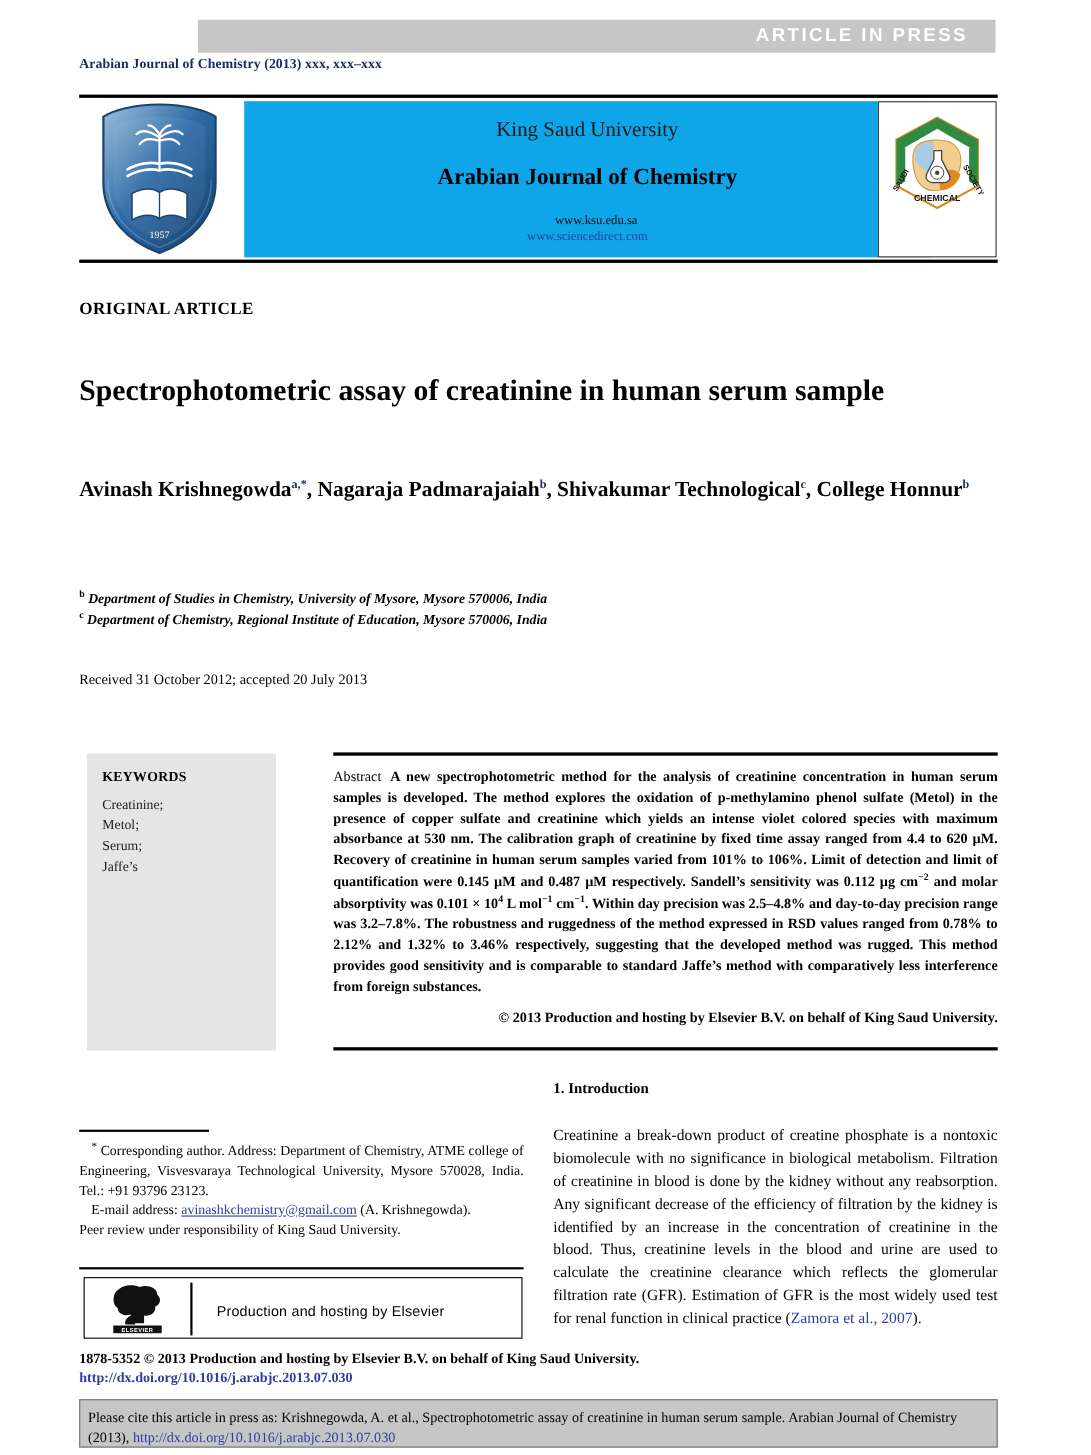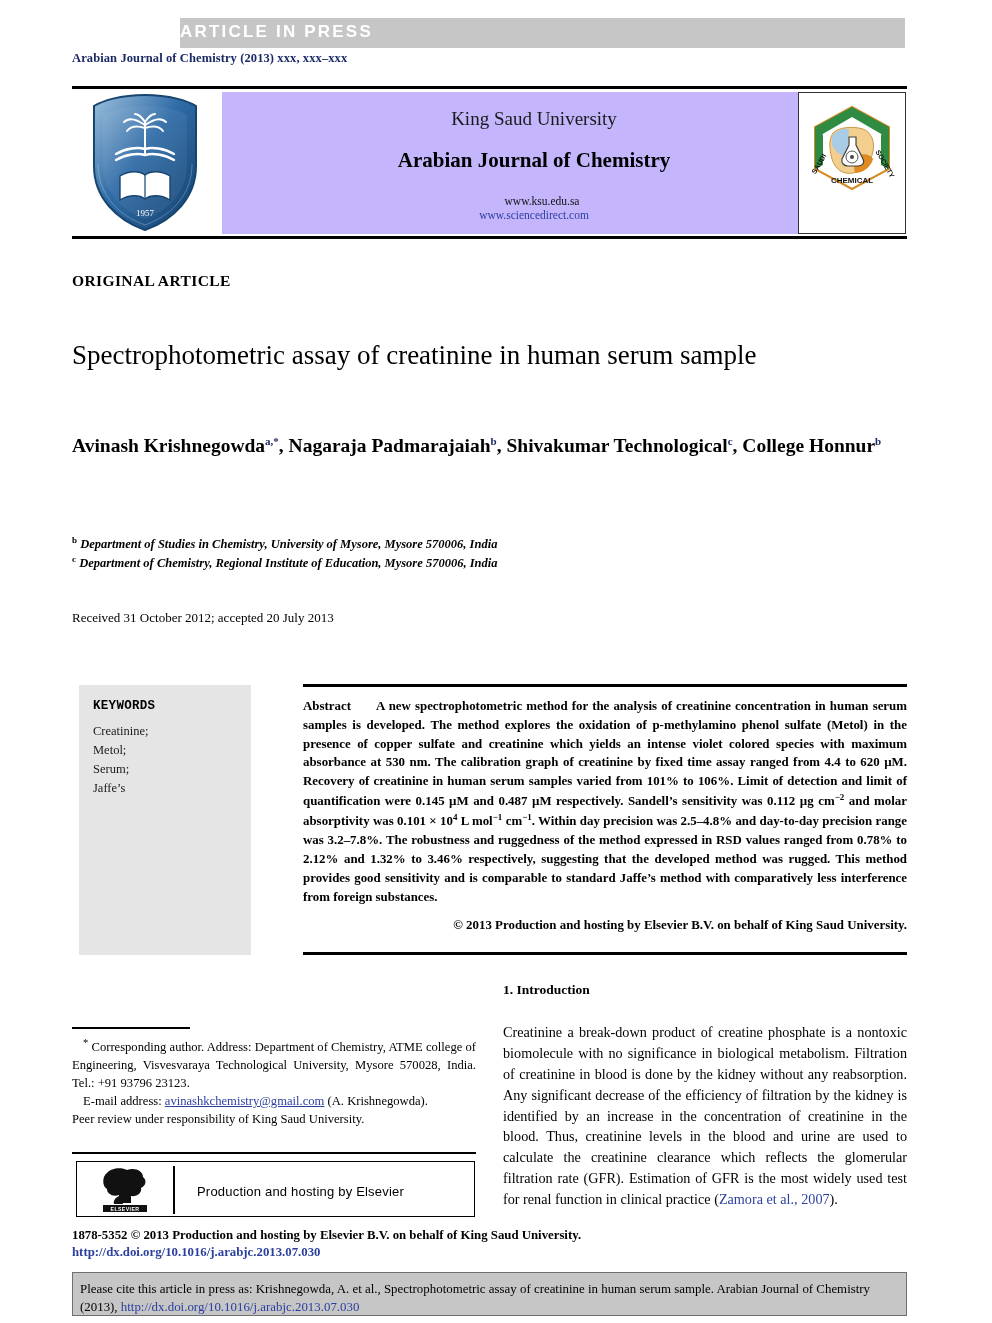--- a/index.html
+++ b/index.html
@@ -30,21 +30,21 @@
     top: 18px;
     width: 725px;
     height: 30px;
     background: #c6c6c6;
   }
   .aip-text {
     position: absolute;
     left: 180px;
     top: 22px;
     width: 700px;
-    text-align: left;
+    text-align: right;
     font-family: "Liberation Sans", sans-serif;
     font-weight: bold;
     font-size: 17px;
     letter-spacing: 2.2px;
     color: #ffffff;
   }
 
   
   .running-head {
     position: absolute;
@@ -74,21 +74,21 @@
     height: 3px;
     background: #000;
   }
 
   .mast-center {
     position: absolute;
     left: 222px;
     top: 92px;
     width: 624px;
     height: 142px;
-    background: #c4b5fd;
+    background: #0ea5e9;
     text-align: center;
   }
   .mast-ksu {
     margin-top: 16px;
     font-family: "Liberation Serif", serif;
     font-size: 19px;
     color: #1a1a1a;
   }
   .mast-journal {
     margin-top: 18px;
@@ -144,21 +144,21 @@
   }
 
   
   .title {
     position: absolute;
     left: 72px;
     top: 320px;
     width: 740px;
     font-family: "Liberation Serif", serif;
     font-size: 27px;
-    font-weight: normal;
+    font-weight: bold;
     line-height: 1.32;
     color: #000;
   }
 
   
   .authors {
     position: absolute;
     left: 72px;
     top: 432px;
     width: 850px;
@@ -207,21 +207,21 @@
     left: 79px;
     top: 685px;
     width: 172px;
     height: 270px;
     background: #e5e5e5;
   }
   .kw-title {
     position: absolute;
     left: 93px;
     top: 699px;
-    font-family: Liberation Mono, monospace;
+    font-family: Liberation Serif, serif;
     font-size: 12.5px;
     font-weight: bold;
     letter-spacing: 0.3px;
   }
   .kw-list {
     position: absolute;
     left: 93px;
     top: 722px;
     font-family: "Liberation Serif", serif;
     font-size: 12.5px;
@@ -251,22 +251,22 @@
     left: 303px;
     top: 697px;
     width: 604px;
     font-family: "Liberation Serif", serif;
     font-size: 12.9px;
     line-height: 1.46;
     text-align: justify;
     font-weight: bold;
   }
   .abstract .lbl {
-    font-weight: bold;
-    margin-right: 25px;
+    font-weight: normal;
+    margin-right: 8px;
   }
   .abstract sup { font-size: 9px; vertical-align: super; }
   .abs-copy {
     position: absolute;
     left: 303px;
     top: 918px;
     width: 604px;
     text-align: right;
     font-family: "Liberation Serif", serif;
     font-size: 12.9px;

